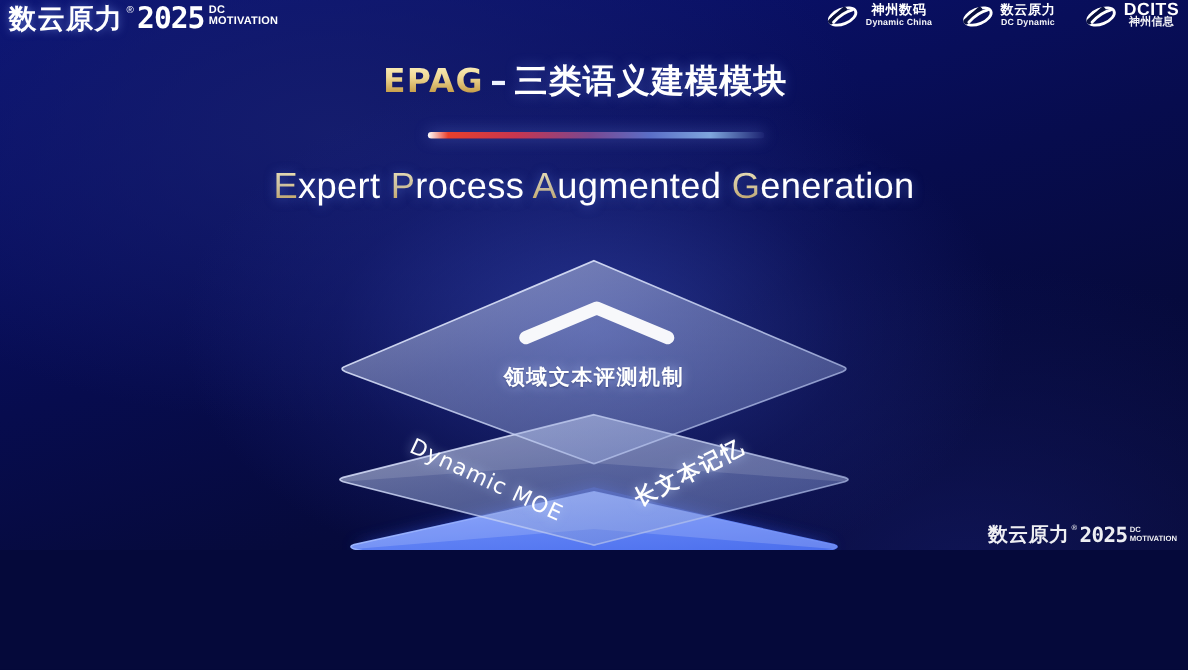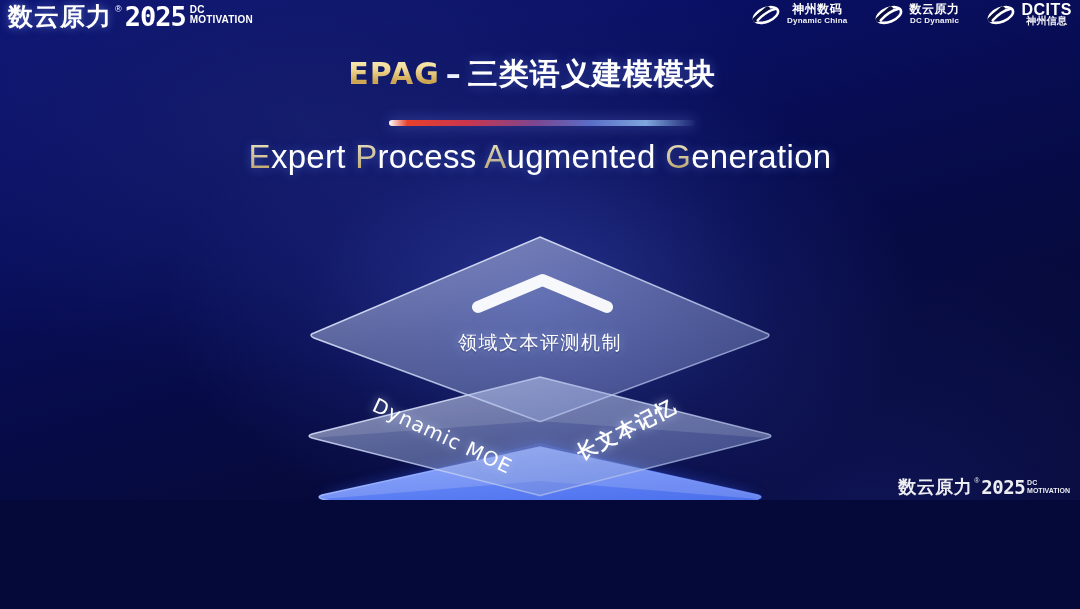--- a/index.html
+++ b/index.html
@@ -77,21 +77,21 @@
      font-family:"Liberation Sans",sans-serif;}
   .logo.dcits .txt .l2{font-size:10px;font-family:Liberation Sans, sans-serif;}
 
   
   .divider{
     position:absolute;left:389px;top:120px;width:306px;height:6px;border-radius:3px;
     background:linear-gradient(90deg,#ffffff 0%,#e8402c 6%,#c8364f 26%,#7b4790 48%,#5a6ec7 66%,#7fa6dd 84%,#1a2170 100%);
     box-shadow:0 0 14px rgba(120,140,230,.45);
   }
   .subtitle{
-    position:absolute;left:0;right:0;top:138px;text-align:center;
+    position:absolute;left:0;right:0;top:150px;text-align:center;
     font-size:33px;font-weight:400;letter-spacing:.3px;white-space:nowrap;
     font-family:"Liberation Sans","DejaVu Sans",sans-serif;
     color:#ffffff;
     text-shadow:0 1px 10px rgba(90,120,220,.55);
   }
   .subtitle .cap{
     background:linear-gradient(180deg,#fdf2bf 0%,#e7cf8c 55%,#c79f49 100%);
     -webkit-background-clip:text;background-clip:text;
     color:transparent;-webkit-text-fill-color:transparent;
   }
@@ -102,21 +102,21 @@
   .layer{position:absolute;left:0;top:0;width:500px;height:340px;}
   .layer svg{position:absolute;left:0;top:0;overflow:visible;}
 
   .lbl{
     position:absolute;color:#ffffff;white-space:nowrap;
     font-family:"DejaVu Sans","Liberation Sans",sans-serif;
     pointer-events:none;
   }
   .lbl-top{
     left:0;right:0;top:105px;text-align:center;
-    font-size:19px;font-weight:400;letter-spacing:1.5px;
+    font-size:19px;font-weight:700;letter-spacing:1.5px;
     text-shadow:0 0 10px rgba(180,200,255,.65),0 1px 2px rgba(10,16,70,.6);
   }
   .lbl-bottom{
     left:0;right:0;top:289px;text-align:center;
     font-size:19px;font-weight:700;letter-spacing:1.5px;
     text-shadow:0 0 12px rgba(200,220,255,.8),0 1px 2px rgba(20,30,110,.7);
   }
   .lbl-left{
     left:84px;top:167px;
     font-size:20px;font-weight:500;letter-spacing:1px;

